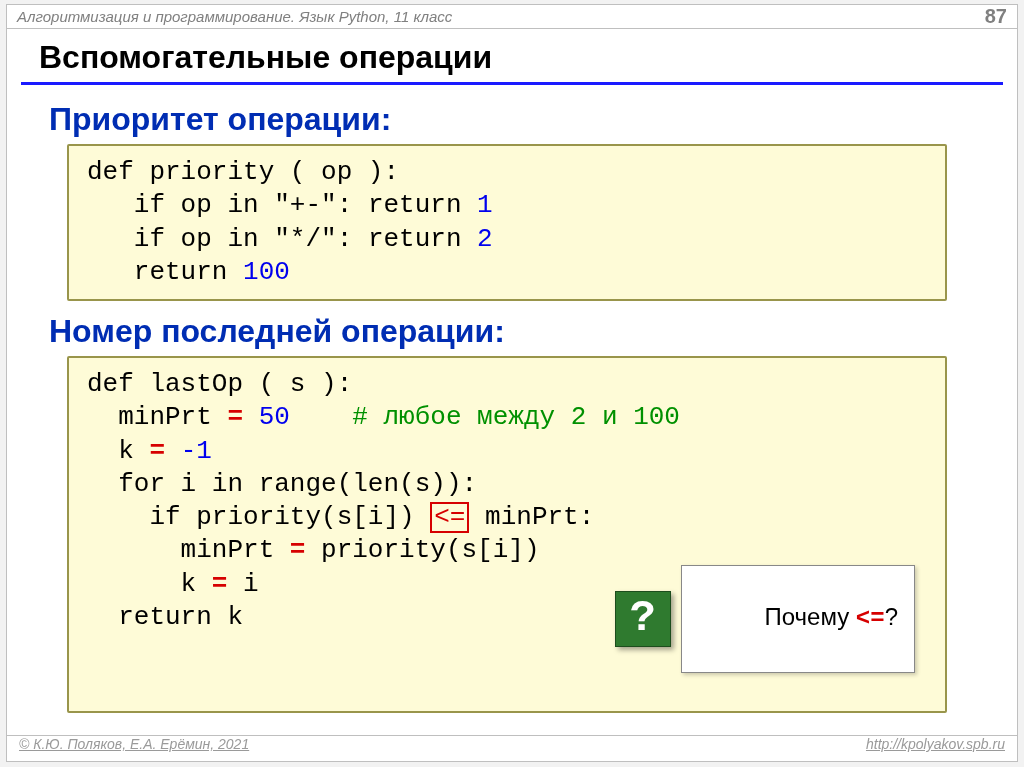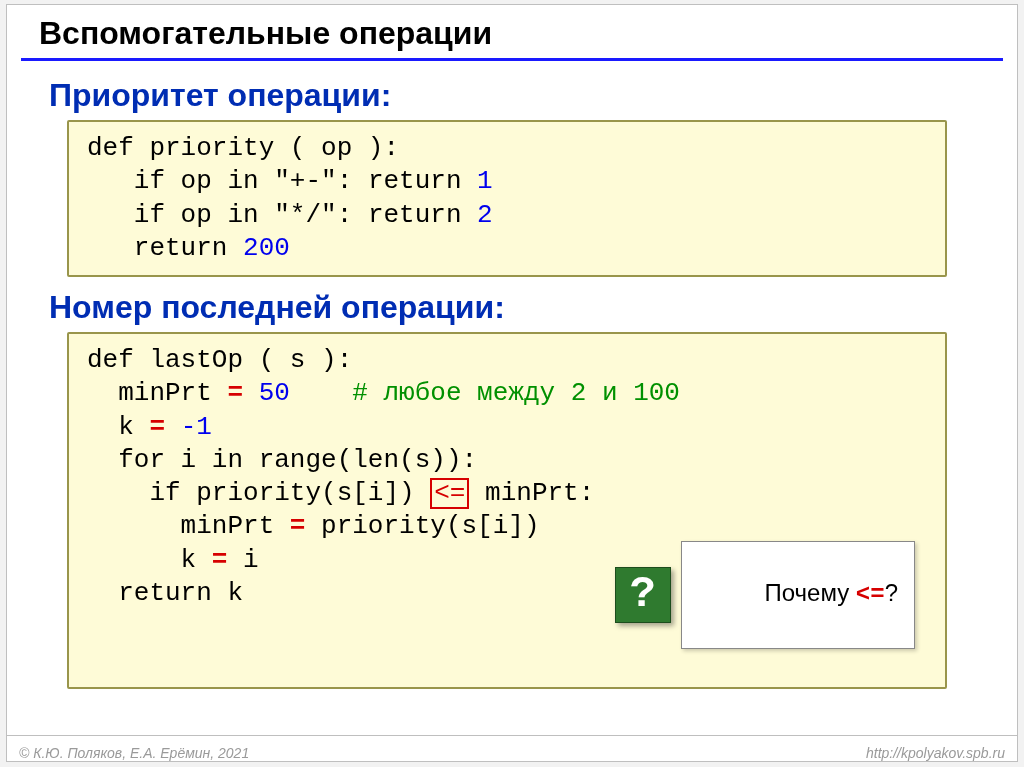--- a/index.html
+++ b/index.html
@@ -112,45 +112,50 @@
     color: #d60000;
     font-family: "Courier New", monospace;
     font-weight: bold;
   }
   .footer-bar {
     position: absolute;
     left: 0; right: 0; bottom: 0;
     height: 26px;
     border-top: 1px solid #bfbfbf;
     display: flex;
-    align-items: flex-end;
+    align-items: flex-start;
     justify-content: space-between;
     padding: 0 12px;
     color: #9a9a9a;
     font-size: 14px;
     font-style: italic;
+    text-decoration: underline;
   }
 </style>
 </head>
 <body>
 
 <div class="slide">
 
+  <div class="header-bar">
+    <span>Алгоритмизация и программирование. Язык Python, 11 класс</span>
+    <span class="page-num">87</span>
+  </div>
 
   <div class="title">Вспомогательные операции</div>
   <div class="title-underline"></div>
 
   <div class="content">
 
     <div class="subhead">Приоритет операции:</div>
 
     <div class="codebox"><span class="kw">def</span><span> priority ( op ):</span>
 <span class="kw">   if</span><span> op </span><span class="kw">in</span><span> "+-"</span><span class="kw">: return</span><span class="num"> 1</span>
 <span class="kw">   if</span><span> op </span><span class="kw">in</span><span> "*/"</span><span class="kw">: return</span><span class="num"> 2</span>
-<span class="kw">   return</span><span class="num"> 200</span></div>
+<span class="kw">   return</span><span class="num"> 100</span></div>
 
     <div class="subhead">Номер последней операции:</div>
 
     <div class="codebox"><span class="kw">def</span><span> lastOp ( s ):</span>
 <span>  minPrt </span><span class="op">=</span><span class="num"> 50</span><span>    </span><span class="cmt"># любое между 2 и 100</span>
 <span>  k </span><span class="op">= </span><span class="num">-1</span>
 <span class="kw">  for</span><span> i </span><span class="kw">in</span><span> range(len(s)):</span>
 <span class="kw">    if</span><span> priority(s[i]) </span><span class="box-op">&lt;=</span><span> minPrt:</span>
 <span>      minPrt </span><span class="op">=</span><span> priority(s[i])</span>
 <span>      k </span><span class="op">=</span><span> i</span>

